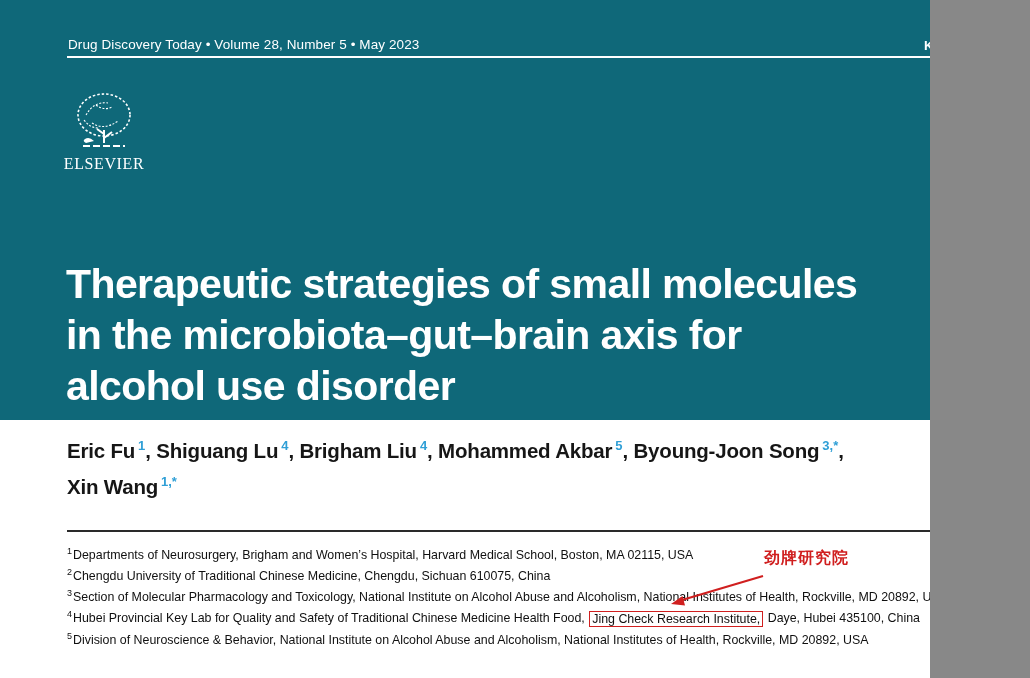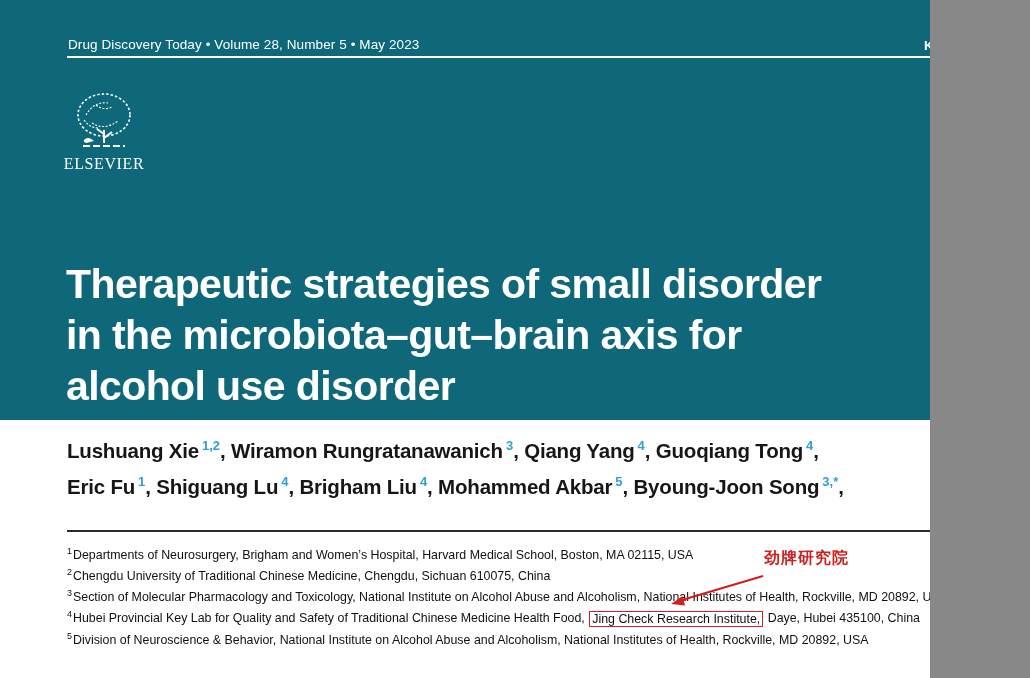--- a/index.html
+++ b/index.html
@@ -62,28 +62,28 @@
     <svg width="22" height="24" viewBox="0 0 24 26">
       <circle cx="12" cy="14" r="8.5" fill="none" stroke="#2d7fb8" stroke-width="3"></circle>
       <path d="M3.6 12.2 a8.5 8.5 0 0 0 5.6 9.6" fill="none" stroke="#e9b121" stroke-width="3"></path>
       <path d="M9 2 h6 v14 l-3 -3.4 l-3 3.4 z" fill="#cf2027" stroke="#efefef" stroke-width="0.8"></path>
     </svg>
     <div class="badge-text">Check for</div>
     <div class="badge-text">alcohol</div>
   </div>
 
   <h1 class="title" id="title">
-      <div>Therapeutic strategies of small disorder</div>
+      <div>Therapeutic strategies of small molecules</div>
       <div>in the microbiota–gut–brain axis for</div>
       <div>alcohol use disorder</div>
     </h1>
 
   <div class="authors" id="authors">
-      <div><span>Lushuang Xie</span><sup>1,2</sup><span>, </span><span>Wiramon Rungratanawanich</span><sup>3</sup><span>, </span><span>Qiang Yang</span><sup>4</sup><span>, </span><span>Guoqiang Tong</span><sup>4</sup><span>, </span></div>
       <div><span>Eric Fu</span><sup>1</sup><span>, </span><span>Shiguang Lu</span><sup>4</sup><span>, </span><span>Brigham Liu</span><sup>4</sup><span>, </span><span>Mohammed Akbar</span><sup>5</sup><span>, </span><span>Byoung-Joon Song</span><sup>3,*</sup><span>, </span></div>
+      <div><span>Xin Wang</span><sup>1,*</sup></div>
     </div>
 
   <div class="arule"></div>
 
   <div class="affils" id="affils">
       <div class="fn"><sup>1</sup>Departments of Neurosurgery, Brigham and Women’s Hospital, Harvard Medical School, Boston, MA 02115, USA</div>
       <div class="fn"><sup>2</sup>Chengdu University of Traditional Chinese Medicine, Chengdu, Sichuan 610075, China</div>
       <div class="fn wrap"><sup>3</sup>Section of Molecular Pharmacology and Toxicology, National Institute on Alcohol Abuse and Alcoholism, National Institutes of Health, Rockville, MD 20892, USA</div>
       <div class="fn"><sup>4</sup>Hubei Provincial Key Lab for Quality and Safety of Traditional Chinese Medicine Health Food, <span class="boxed">Jing Check Research Institute,</span> Daye, Hubei 435100, China</div>
       <div class="fn"><sup>5</sup>Division of Neuroscience &amp; Behavior, National Institute on Alcohol Abuse and Alcoholism, National Institutes of Health, Rockville, MD 20892, USA</div>

